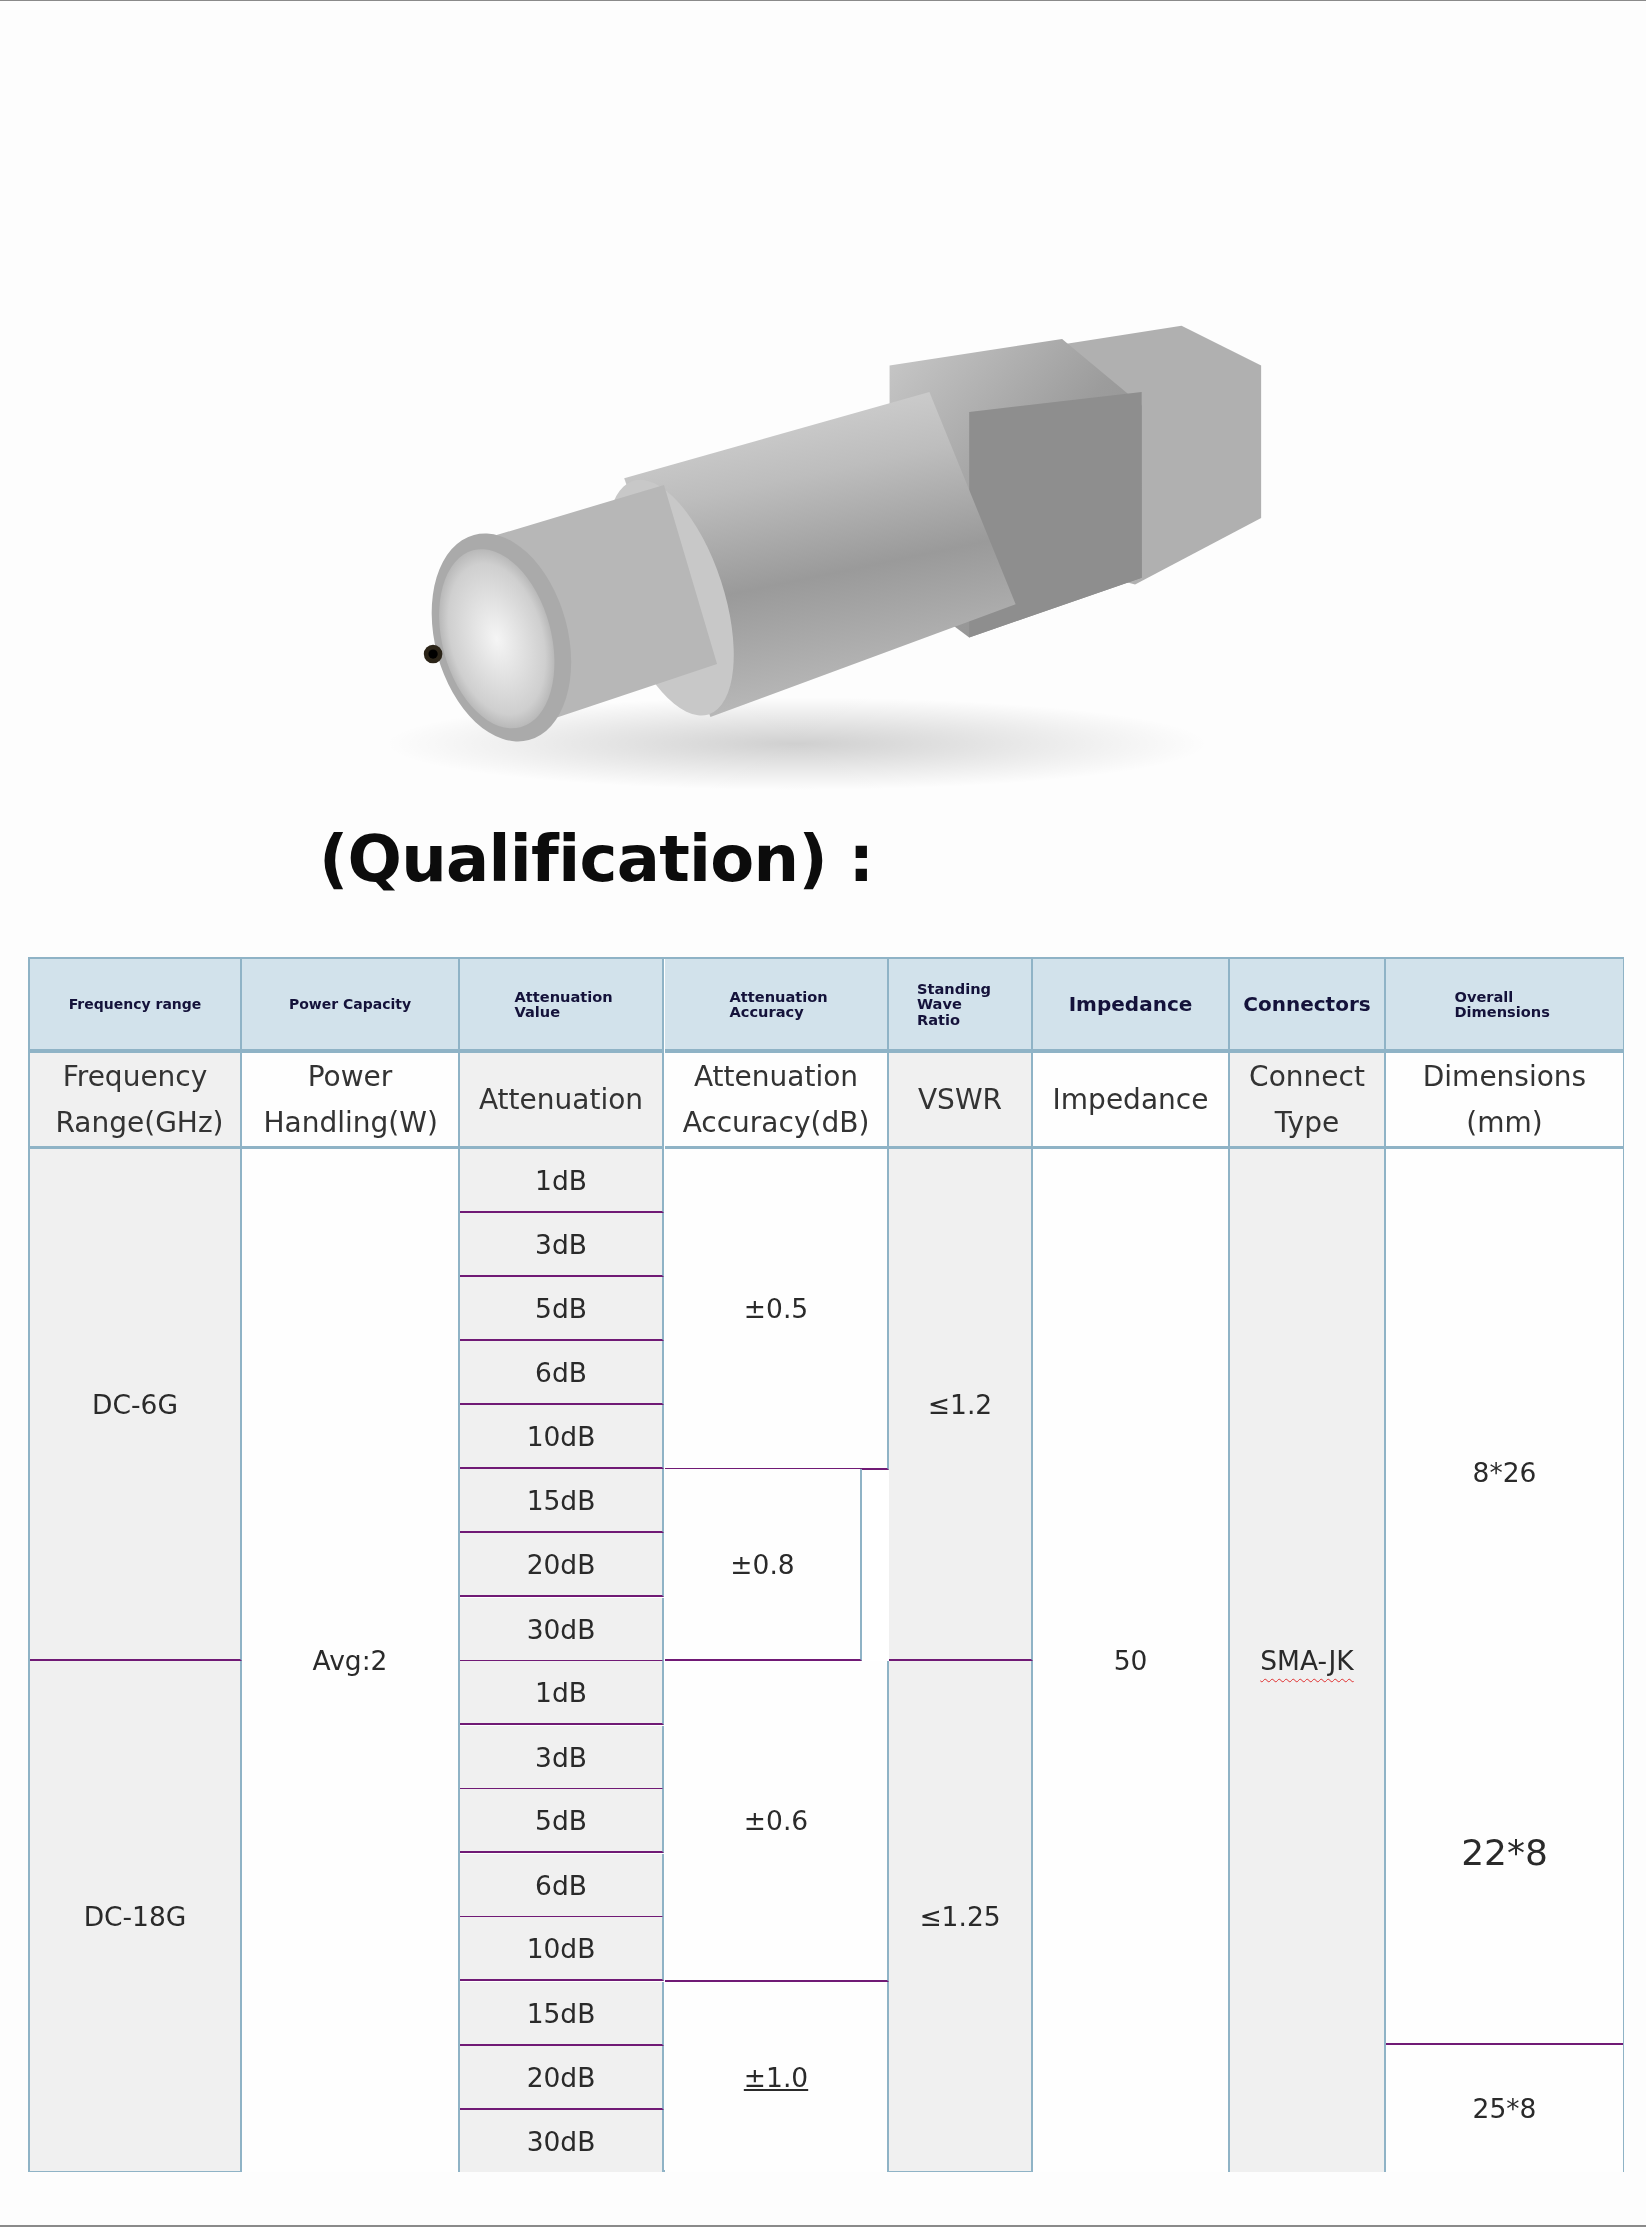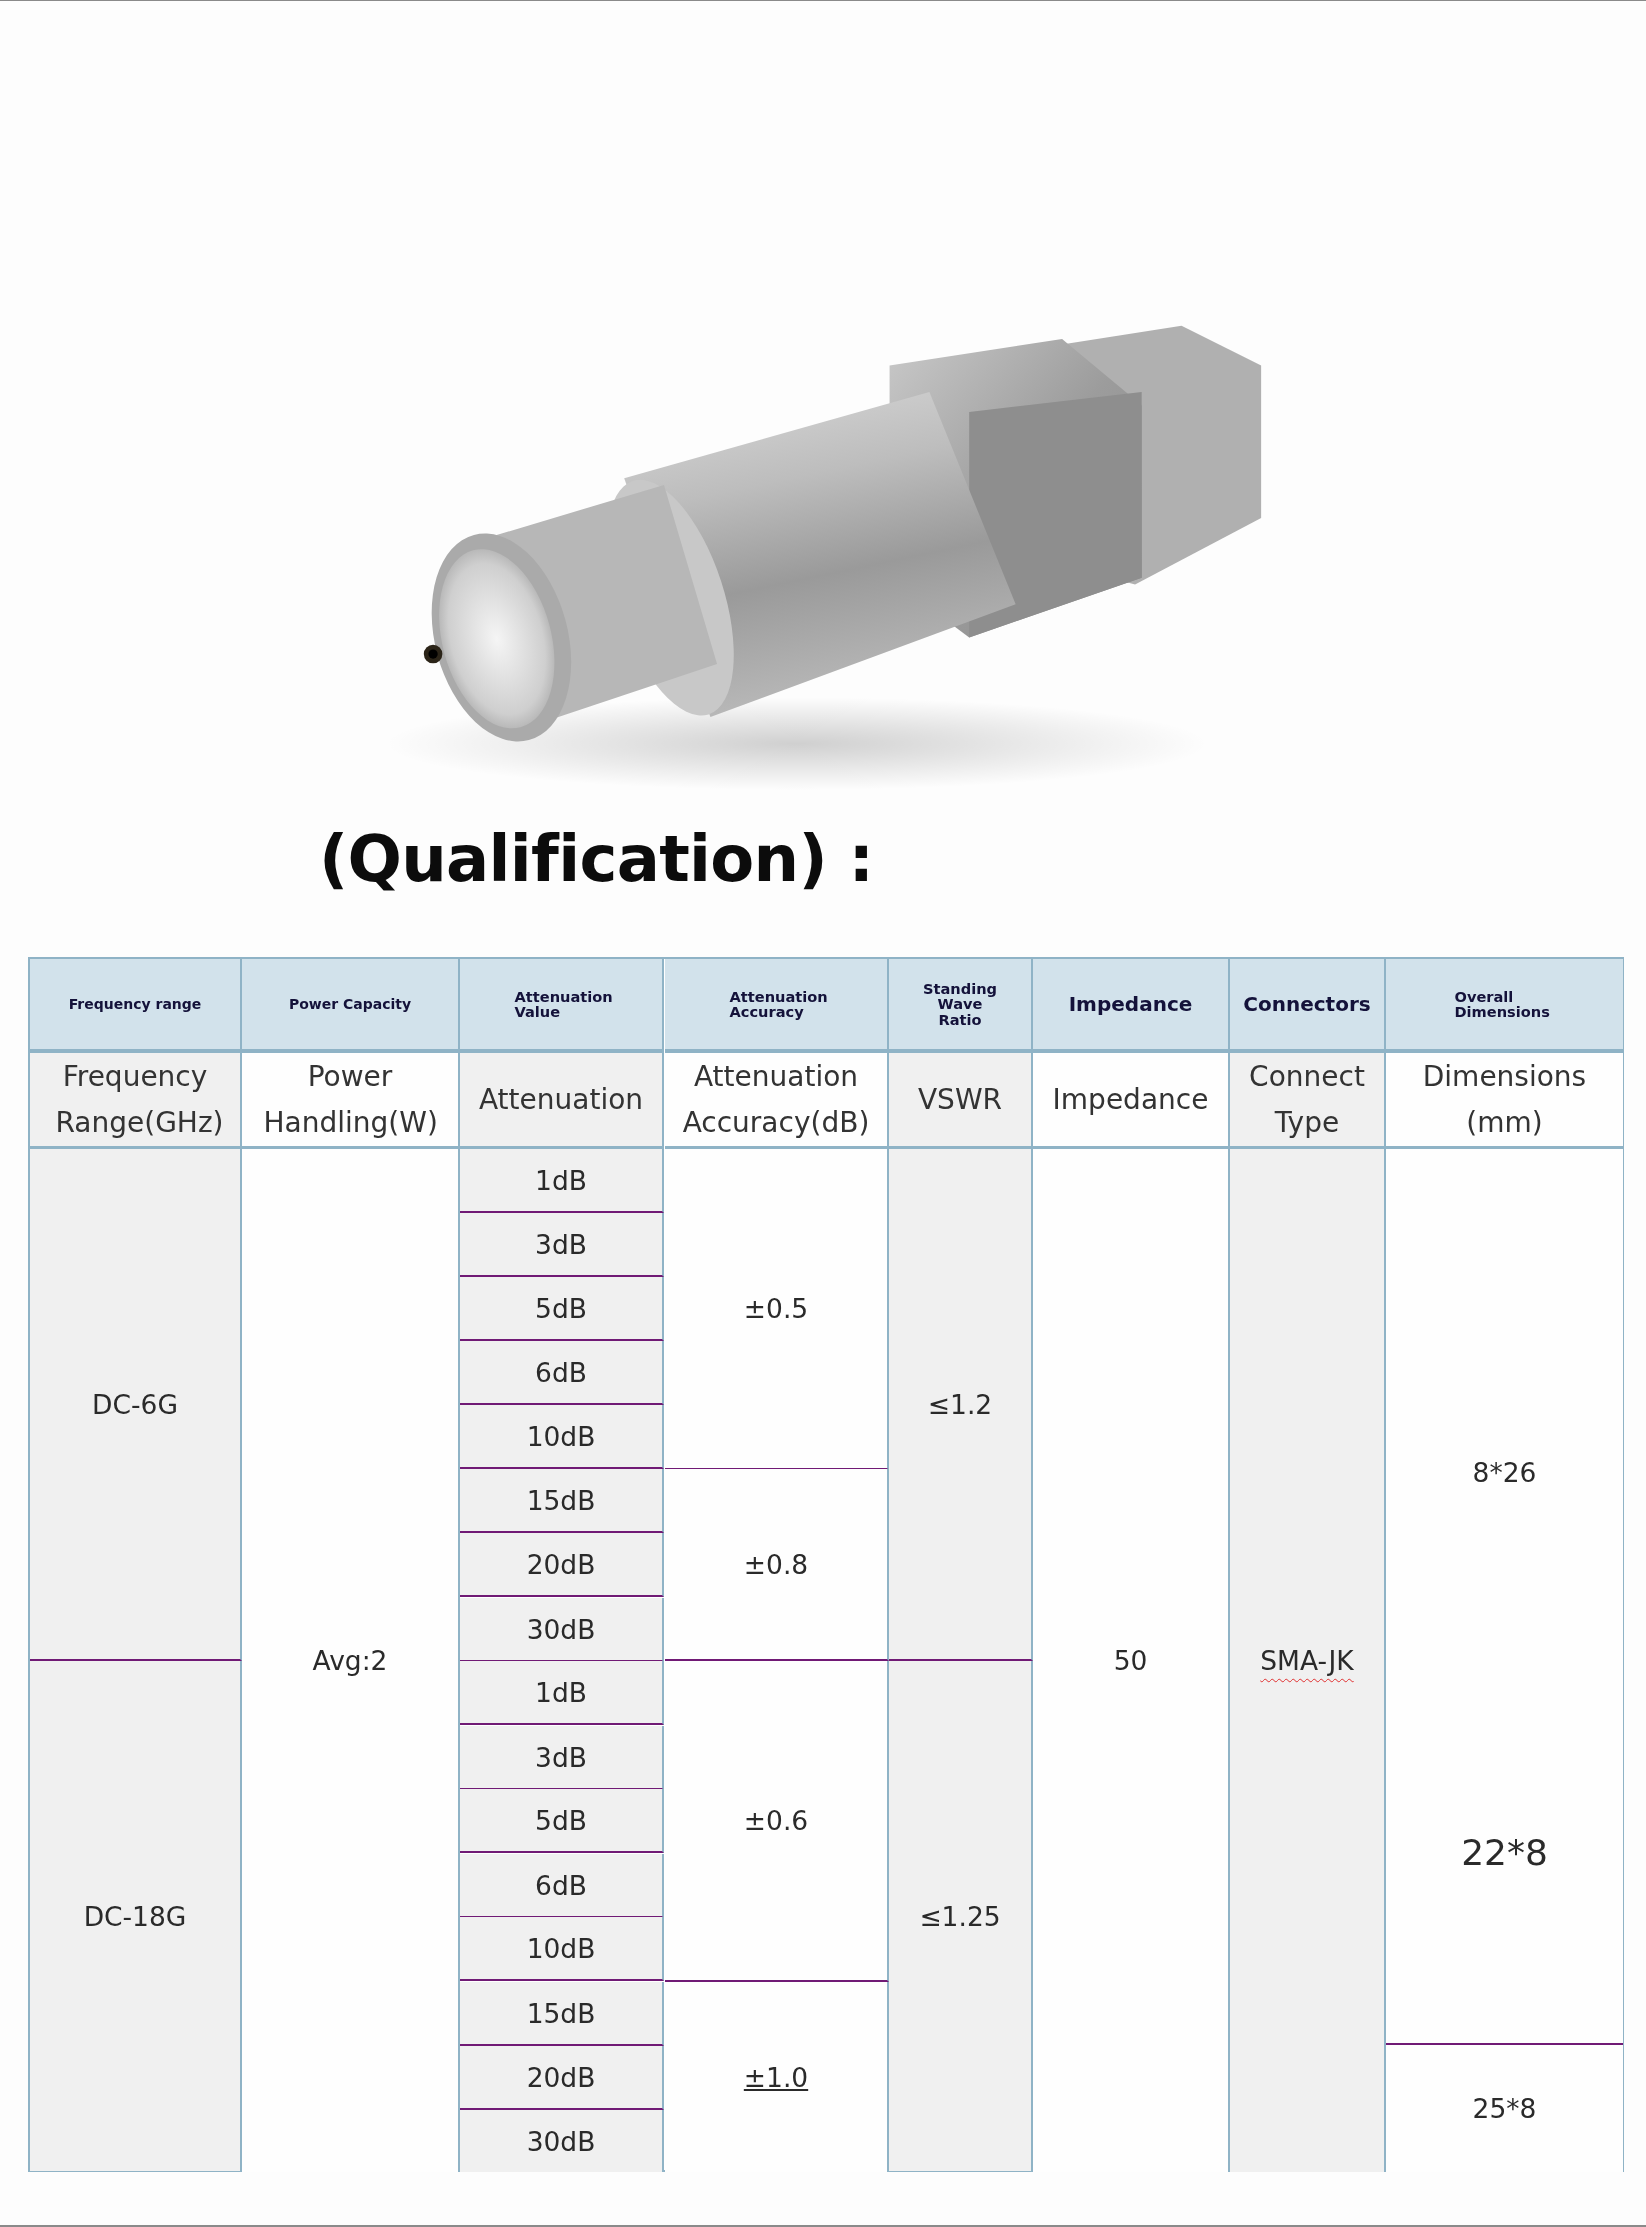--- a/index.html
+++ b/index.html
@@ -93,21 +93,21 @@
   <div class="cell hdr" style="left:212px;top:0;width:218px;height:94px;">
       <span class="small">Power Capacity</span>
     </div>
   <div class="cell hdr" style="left:430px;top:0;width:204px;height:94px;">
       <span class="small2" style="width:93px;">Attenuation Value</span>
     </div>
   <div class="cell hdr" style="left:635px;top:0;width:224px;height:94px;">
       <span class="small2" style="width:93px;">Attenuation Accuracy</span>
     </div>
   <div class="cell hdr" style="left:859px;top:0;width:144px;height:94px;">
-      <span class="small2" style="width:86px;text-align:center;">Standing Wave Ratio</span>
+      <span class="small2" style="width:86px;">Standing Wave Ratio</span>
     </div>
   <div class="cell hdr" style="left:1003px;top:0;width:197px;height:94px;">
       <span class="big">Impedance</span>
     </div>
   <div class="cell hdr" style="left:1200px;top:0;width:156px;height:94px;">
       <span class="big">Connectors</span>
     </div>
   <div class="cell hdr last-col" style="left:1356px;top:0;width:237px;height:94px;">
       <span class="small2" style="width:100px;">Overall Dimensions</span>
     </div>
@@ -193,21 +193,21 @@
   <div class="cell grey val" style="left:430px;top:1087px;width:204px;height:64px;">
       <span>20dB</span>
     </div>
   <div class="cell grey val" style="left:430px;top:1151px;width:204px;height:62px;border-bottom:none;">
       <span>30dB</span>
     </div>
 
   <div class="cell white val" style="left:635px;top:190px;width:224px;height:321px;">
       <span>±0.5</span>
     </div>
-  <div class="cell white val" style="left:635px;top:510px;width:224px;height:192px;">
+  <div class="cell white val" style="left:635px;top:510px;width:197px;height:192px;">
       <span>±0.8</span>
     </div>
   <div class="cell white val" style="left:635px;top:702px;width:224px;height:321px;">
       <span>±0.6</span>
     </div>
   <div class="cell white val" style="left:635px;top:1023px;width:224px;height:190px;border-bottom:none;text-decoration:underline;">
       <span>±1.0</span>
     </div>
 
   <div class="cell grey val" style="left:859px;top:190px;width:144px;height:512px;">

